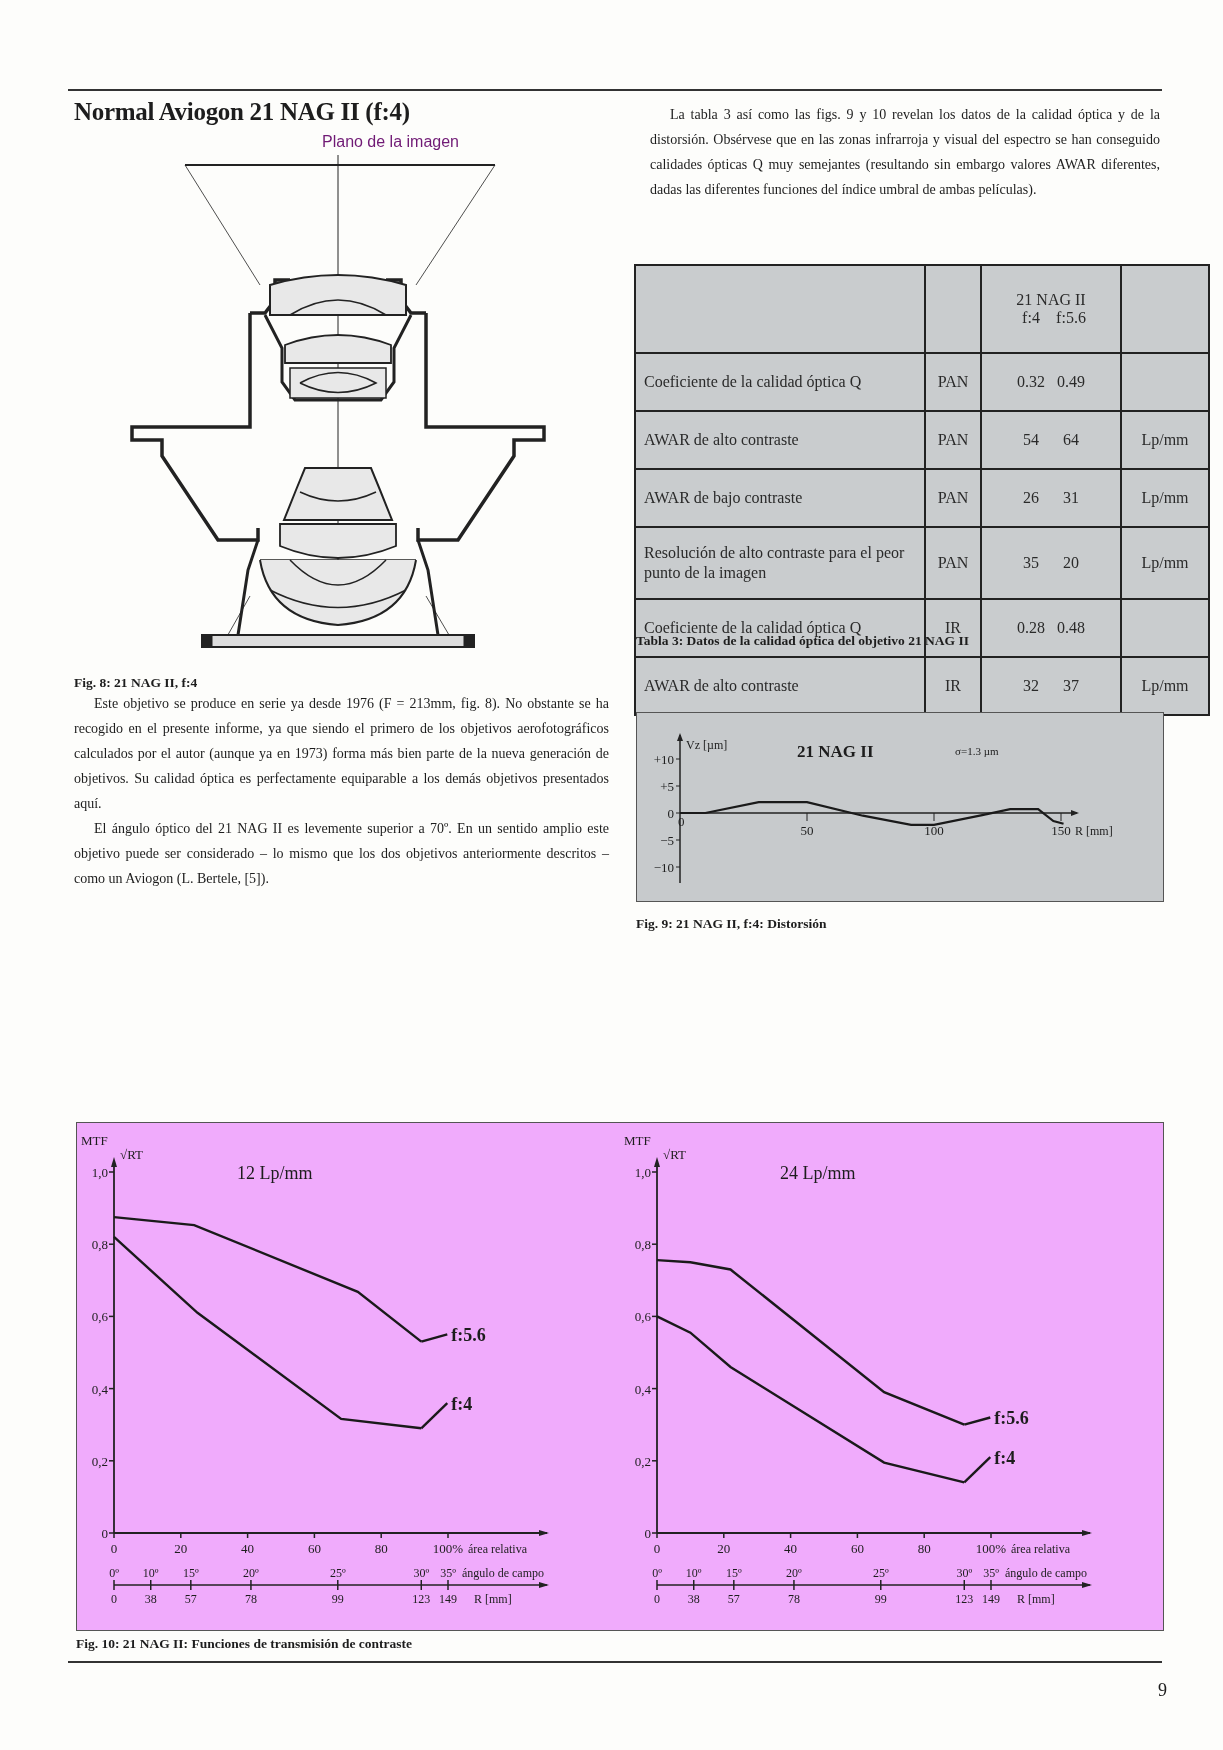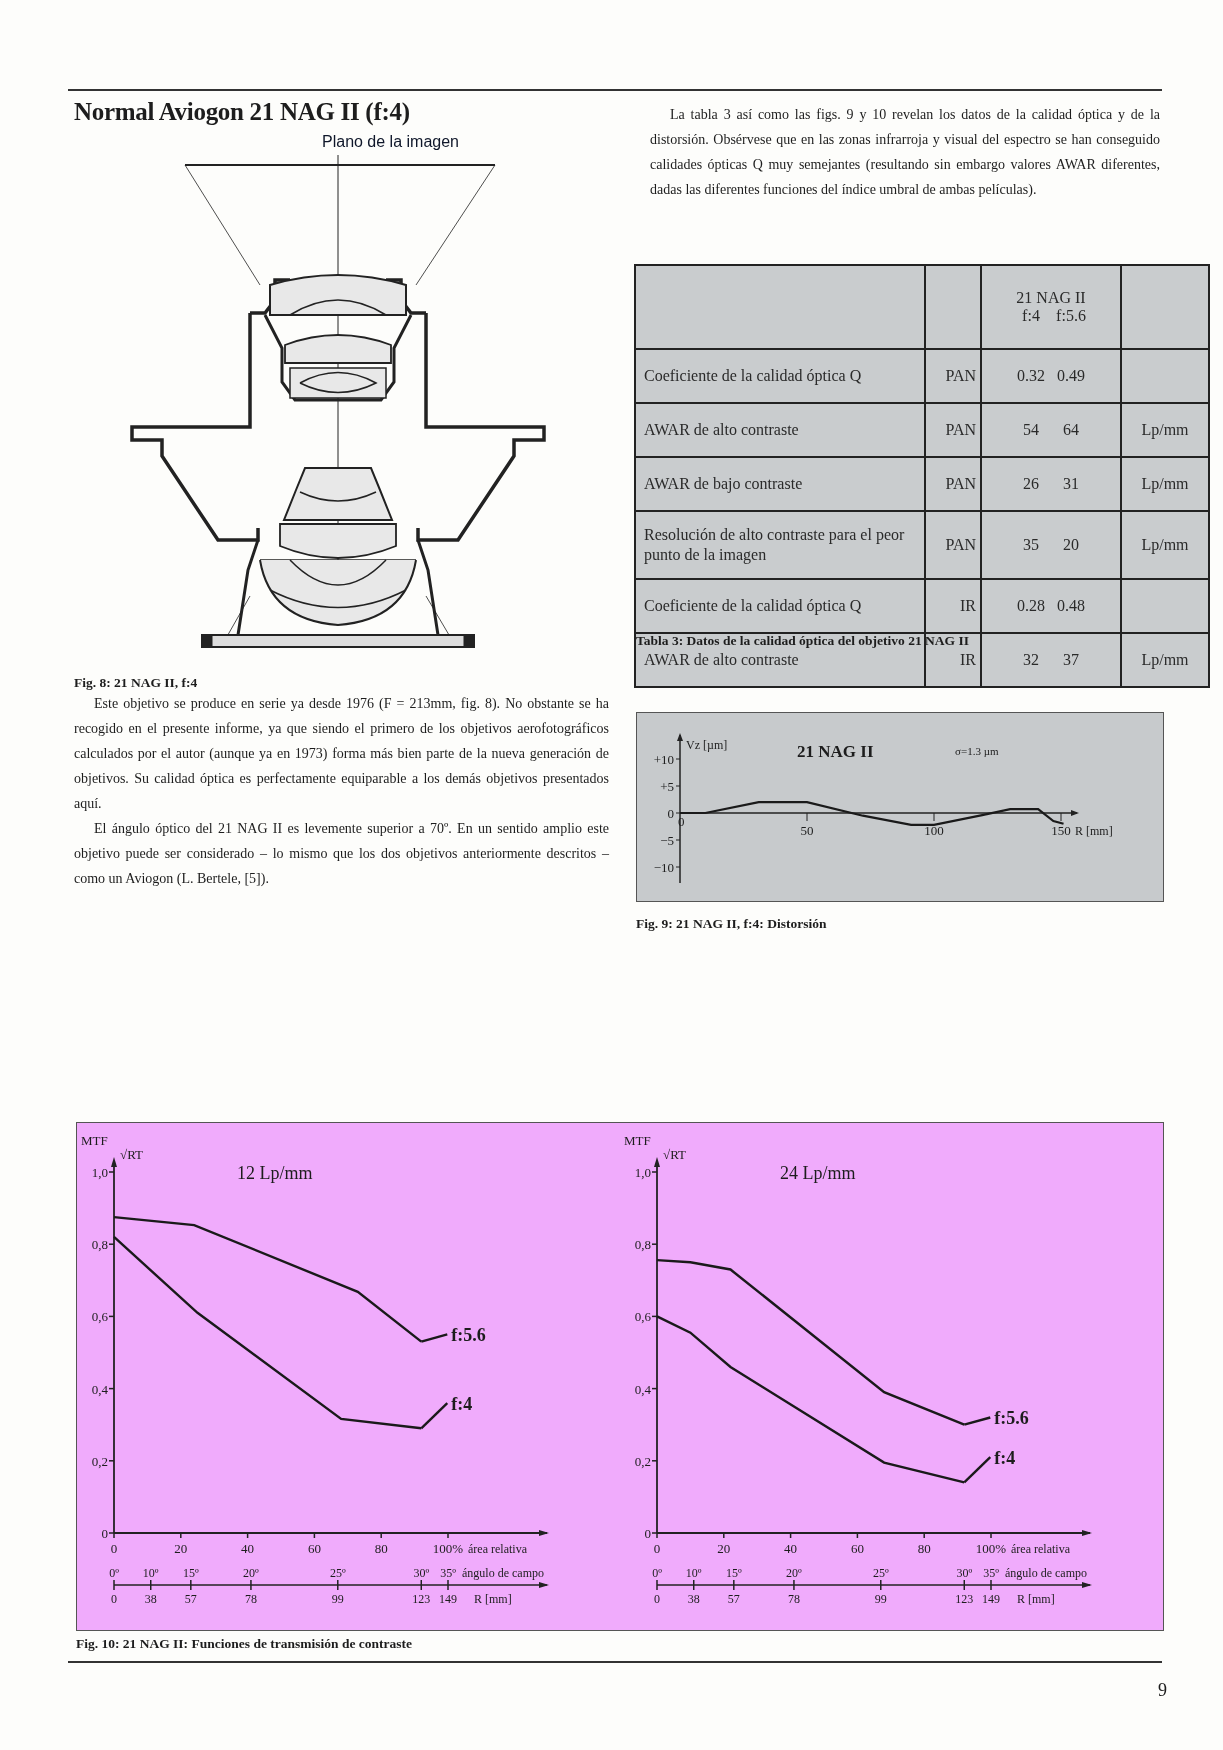--- a/index.html
+++ b/index.html
@@ -6,26 +6,26 @@
   body {
     width: 1223px; height: 1750px; background: #fdfdfb; position: relative;
     font-family: "Liberation Serif", "DejaVu Serif", serif; color: #1d1d1d;
     overflow: hidden;
   }
   .rule { position: absolute; left: 68px; width: 1094px; height: 2px; background: #333; }
   .title { position: absolute; left: 74px; top: 98px; font-size: 25px; font-weight: bold; letter-spacing: -0.3px; }
   .para { position: absolute; font-size: 14px; line-height: 25px; text-align: justify; margin: 0; }
   .para p { margin: 0; text-indent: 20px; text-align: justify; }
   .caption { position: absolute; font-size: 13.5px; font-weight: bold; }
-  .plano { position: absolute; left: 322px; top: 133px; font-size: 16px; font-family: "Liberation Sans", sans-serif; color: #0f172a; }
+  .plano { position: absolute; left: 322px; top: 133px; font-size: 16px; font-family: "Liberation Sans", sans-serif; color: #701a75; }
 
   table.q { position: absolute; left: 634px; top: 264px; border-collapse: collapse; background: #c9ccce; font-size: 16px; }
   table.q td { border: 2px solid #222; padding: 8px 8px; height: 36px; color: #2a2a2a; vertical-align: middle; }
   table.q td.lbl { width: 272px; }
-  table.q td.film { width: 46px; text-align: right; padding: 4px 4px; margin-left: 36px; }
+  table.q td.film { width: 46px; text-align: center; padding: 10px 4px; margin-left: 36px; }
   table.q td.val { width: 138px; text-align: center; padding: 0; }
   table.q td.unit { width: 70px; text-align: center; }
   table.q tr.head td { height: 66px; }
   table.q tr.tall td { height: 50px; line-height: 20px; }
   .v2 { display: inline-block; width: 40px; text-align: center; }
   .sub { font-size: 11px; vertical-align: -4px; }
 
   .distbox { position: absolute; left: 636px; top: 712px; width: 526px; height: 188px; background: #c7cacc; border: 1.5px solid #555; }
   .mtfbox { position: absolute; left: 76px; top: 1122px; width: 1086px; height: 507px; background: #f0abfc; border: 1.5px solid #555; }
   svg text { font-family: "Liberation Serif", "DejaVu Serif", serif; fill: #1d1d1d; }

